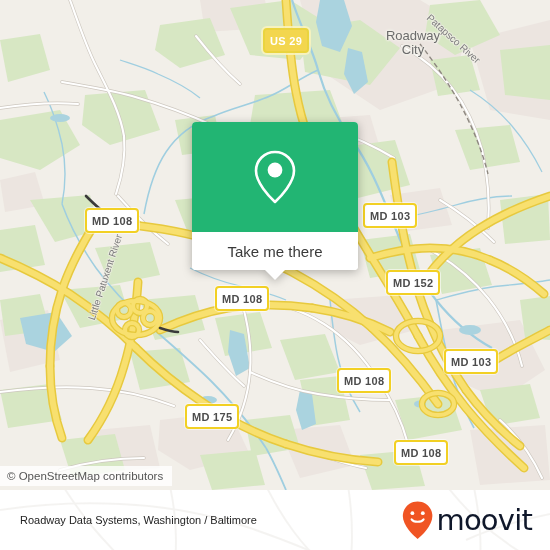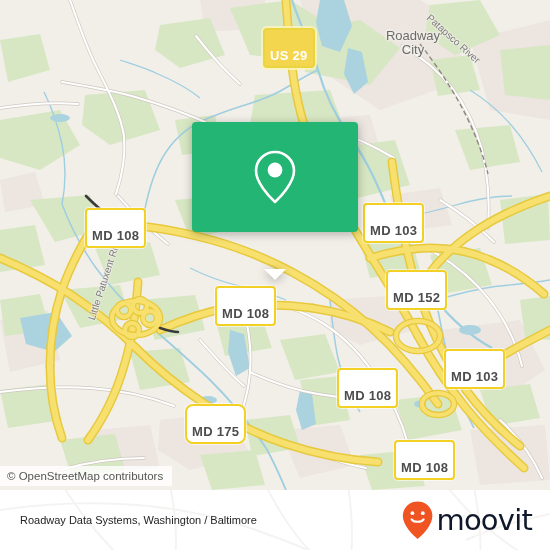--- a/index.html
+++ b/index.html
@@ -29,24 +29,24 @@
   }
   #map-svg { position: absolute; left: 0; top: 0; display: block; }
 
   
   .shield {
     position: absolute;
     background: #ffffff;
     border: 2px solid #f2d024;
     border-radius: 4px;
     color: #4d4d4d;
-    font-size: 13px;
+    font-size: 11px;
     font-weight: bold;
     line-height: 1;
-    padding: 19px 5px 4px 5px;
+    padding: 6px 5px 4px 5px;
     letter-spacing: 0.3px;
     white-space: nowrap;
     box-shadow: 0 0 0 1px rgba(255,255,255,0.55);
     font-family: "Liberation Sans", sans-serif;
   }
   .shield.major {
     background: #f3d64e;
     border-color: #ead43f;
     color: #ffffff;
     box-shadow: 0 0 0 2px rgba(250,243,190,0.85);
@@ -413,30 +413,33 @@
     <div class="water-label" style="left:432px; top:12px; transform:rotate(42deg); transform-origin:left top;">Patapsco River</div>
     <div class="water-label" style="left:86px; top:318px; transform:rotate(-72deg); transform-origin:left top;">Little Patuxent River</div>
 
     <div class="shield major" style="left:263px; top:28px;">US 29</div>
     <div class="shield" style="left:85px; top:208px;">MD 108</div>
     <div class="shield" style="left:363px; top:203px;">MD 103</div>
     <div class="shield" style="left:386px; top:270px;">MD 152</div>
     <div class="shield" style="left:215px; top:286px;">MD 108</div>
     <div class="shield" style="left:444px; top:349px;">MD 103</div>
     <div class="shield" style="left:337px; top:368px;">MD 108</div>
-    <div class="shield" style="left:185px; top:404px;border-radius:8px;">MD 175</div>
+    <div class="shield" style="left:185px; top:404px;">MD 175</div>
     <div class="shield" style="left:394px; top:440px;">MD 108</div>
 
     <div id="popup">
       <div id="popup-body">
         <div id="popup-head">
           <svg width="46" height="56" viewBox="0 0 46 56">
             <path d="M23,3 C12.5,3 4,11.4 4,21.8 C4,33.5 17,47.5 23,53 C29,47.5 42,33.5 42,21.8 C42,11.4 33.5,3 23,3 Z" fill="none" stroke="#ffffff" stroke-width="2.6" stroke-linecap="round" stroke-linejoin="round"></path>
             <circle cx="23" cy="21" r="7.4" fill="#ffffff"></circle>
           </svg>
+        </div>
+        <div id="popup-foot">
+          <span id="popup-foot-label">Take me there</span>
         </div>
       </div>
       <div id="popup-tail"></div>
     </div>
 
     <div id="attribution">
       <span>© OpenStreetMap contributors</span>
     </div>
   </div>
 

